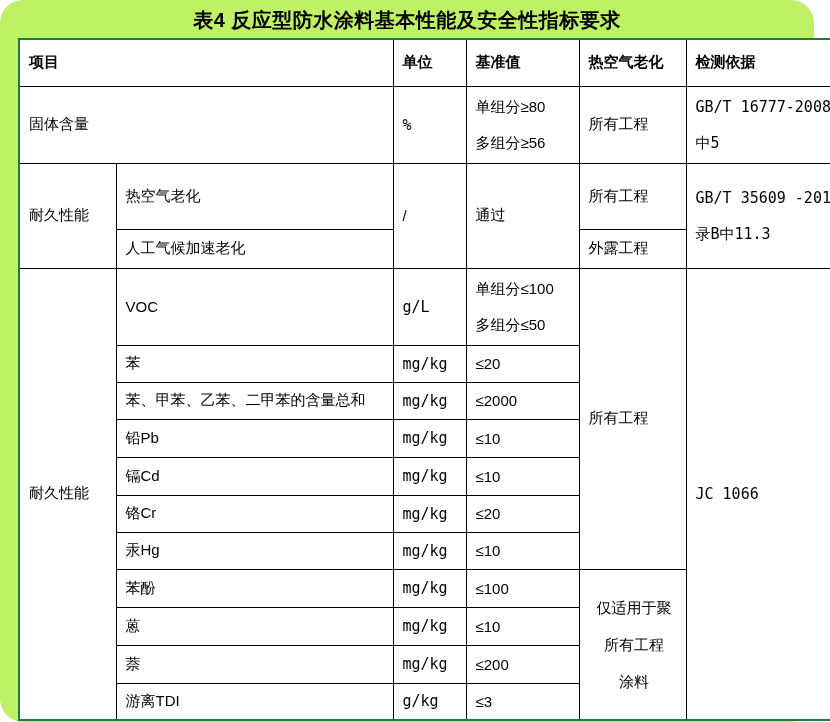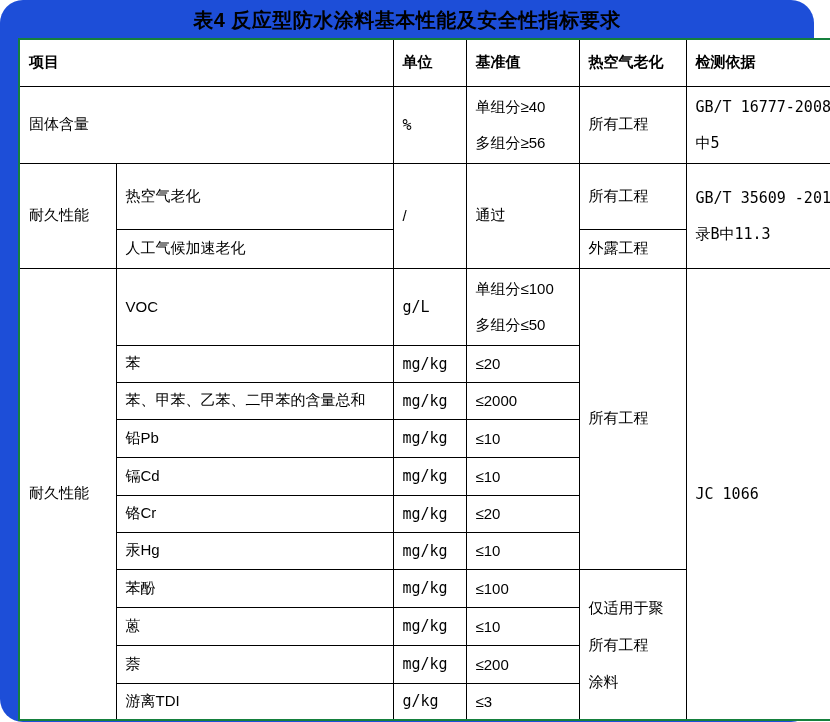--- a/index.html
+++ b/index.html
@@ -3,21 +3,21 @@
 <meta charset="utf-8">
 <style>
   * { box-sizing: border-box; margin: 0; padding: 0; }
   html, body { background: #ffffff; }
   body {
     width: 830px; height: 722px;
     font-family: "Liberation Sans", sans-serif;
     color: #000;
     overflow: hidden;
   }
-  .page { position: relative; width: 814px; height: 722px; background: #1d4ed8; border-radius: 23px; }
+  .page { position: relative; width: 814px; height: 722px; background: #bef264; border-radius: 23px; }
   .doc-title {
     text-align: center;
     font-size: 20px;
     font-weight: bold;
     padding-top: 7px;
     height: 38px;
     letter-spacing: 0.5px;
   }
   table.spec {
     border-collapse: collapse;
@@ -49,21 +49,21 @@
   .std1 {
     font-family: "DejaVu Sans Mono", monospace;
     font-size: 13.5px;
   }
   .std2 {
     font-family: "DejaVu Sans Mono", monospace;
     font-size: 12px;
   }
   .center { text-align: center; padding-left: 2px; padding-right: 2px; }
   .line { line-height: 36px; white-space: nowrap; }
-  .line3 { line-height: 37px; white-space: nowrap; }
+  .line3 { line-height: 37px; white-space: nowrap; text-align: center; }
 </style>
 </head>
 <body>
 
 <div class="page">
 
   <div class="doc-title">表4 反应型防水涂料基本性能及安全性指标要求</div>
 
   <table class="spec">
     <colgroup>
@@ -81,21 +81,21 @@
       <th>单位</th>
       <th>基准值</th>
       <th>热空气老化</th>
       <th>检测依据</th>
     </tr>
 
     <tr style="height:77px">
       <td colspan="2">固体含量</td>
       <td class="val">%</td>
       <td>
-        <div class="line">单组分≥40</div>
+        <div class="line">单组分≥80</div>
         <div class="line">多组分≥56</div>
       </td>
       <td>所有工程</td>
       <td class="std1">
         <div class="line">GB/T 16777-2008</div>
         <div class="line">中5</div>
       </td>
     </tr>
 
     <tr style="height:66px">

